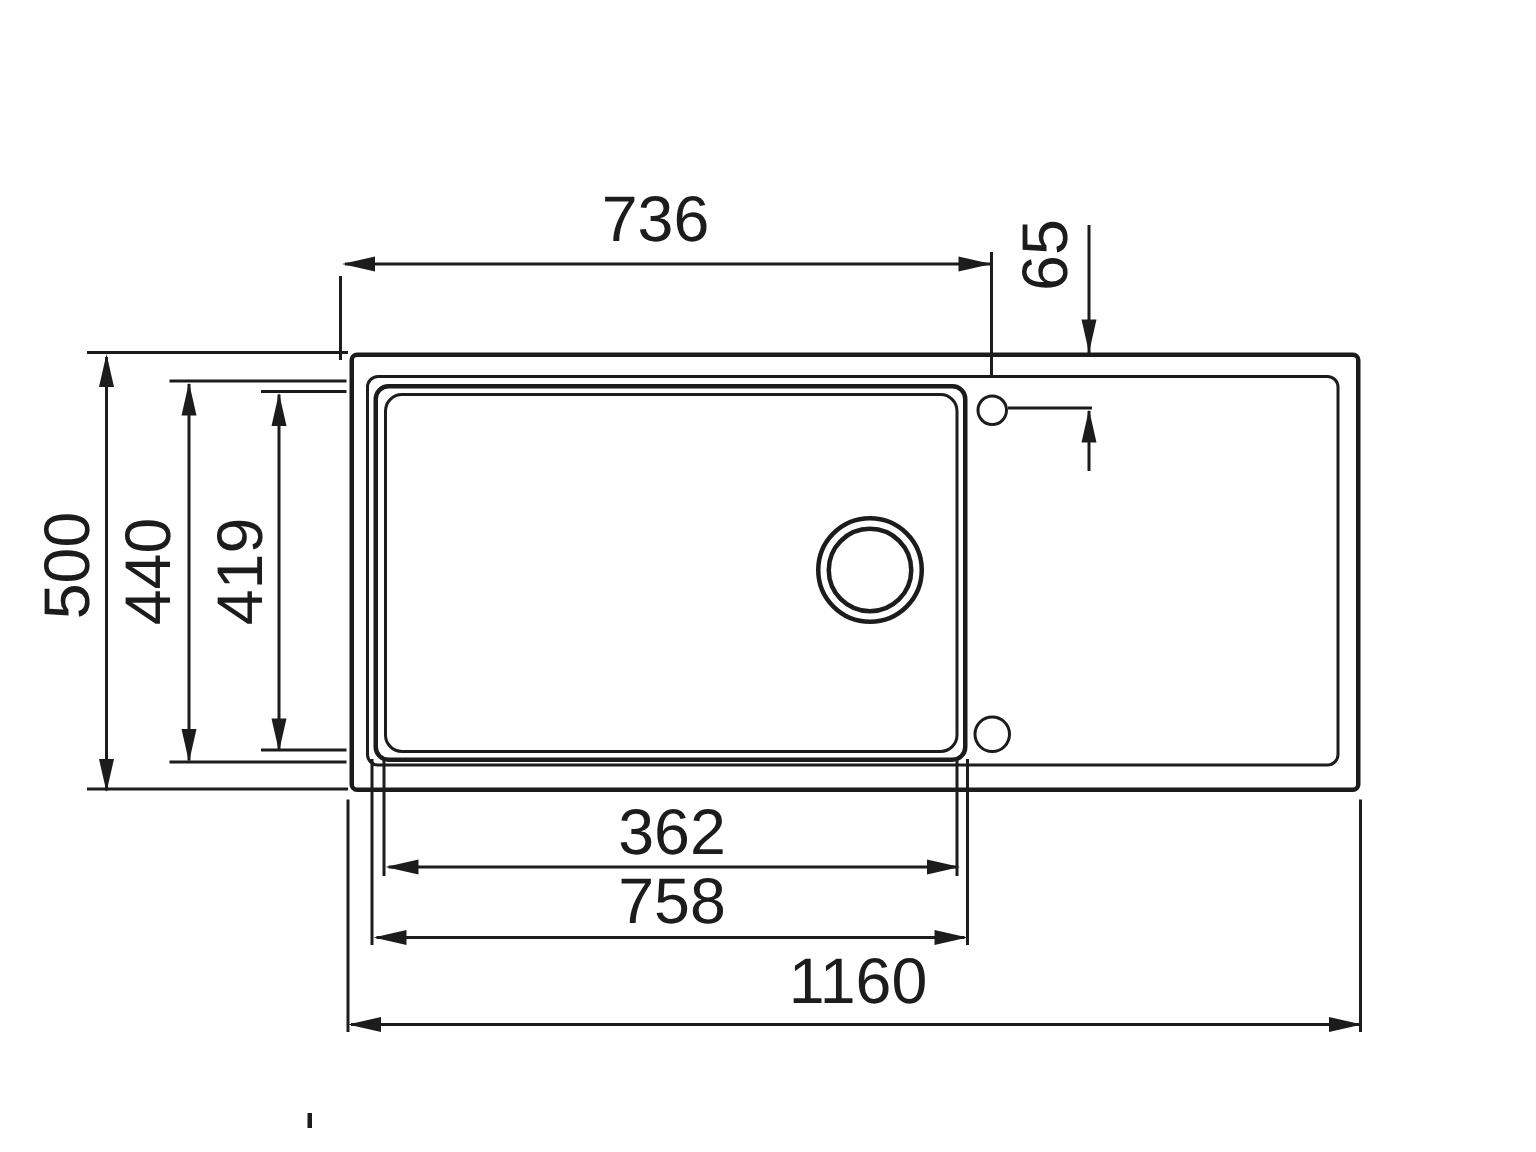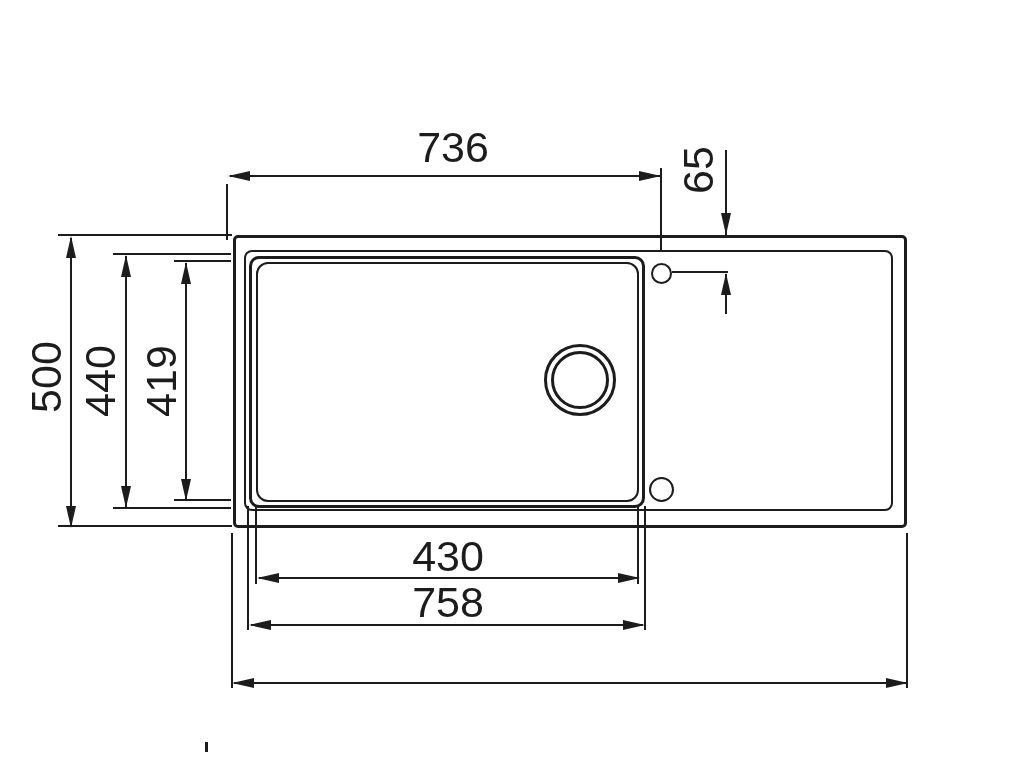--- a/index.html
+++ b/index.html
@@ -47,21 +47,21 @@
   <div class="shape circle" style="left:551px; top:351px; width:58px; height:58px; border-width:3px;"></div>
 
   <div class="shape circle" style="left:651px; top:263px; width:21px; height:21px; border-width:2px;"></div>
   <div class="shape circle" style="left:649px; top:477px; width:25px; height:25px; border-width:2px;"></div>
 
   <div class="h" style="left:230px; top:175px; width:430px;"></div>
   <div class="arr arr-l" style="left:228px; top:171px;"></div>
   <div class="arr arr-r" style="left:639px; top:171px;"></div>
   <div class="v" style="left:226px; top:184px; height:56px;"></div>
   <div class="v" style="left:660px; top:168px; height:82px;"></div>
-  <div class="dim-label" style="left:453px; top:147px;">736</div>
+  <div class="dim-label" style="left:437px; top:147px;">736</div>
 
   <div class="v" style="left:725px; top:150px; height:86px;"></div>
   <div class="arr arr-d" style="left:721px; top:213px;"></div>
   <div class="v" style="left:725px; top:274px; height:40px;"></div>
   <div class="arr arr-u" style="left:721px; top:273px;"></div>
   <div class="h" style="left:672px; top:271px; width:56px;"></div>
   <div class="dim-label rot" style="left:698px; top:170px;">65</div>
 
   <div class="v" style="left:70px; top:238px; height:289px;"></div>
   <div class="arr arr-u" style="left:66px; top:236px;"></div>
@@ -82,30 +82,31 @@
   <div class="arr arr-d" style="left:181px; top:479px;"></div>
   <div class="h" style="left:174px; top:260px; width:57px;"></div>
   <div class="h" style="left:174px; top:499px; width:57px;"></div>
   <div class="dim-label rot" style="left:161px; top:381px;">419</div>
 
   <div class="h" style="left:259px; top:577px; width:379px;"></div>
   <div class="arr arr-l" style="left:257px; top:573px;"></div>
   <div class="arr arr-r" style="left:618px; top:573px;"></div>
   <div class="v" style="left:255px; top:506px; height:78px;"></div>
   <div class="v" style="left:637px; top:506px; height:78px;"></div>
-  <div class="dim-label" style="left:448px; top:556px;">430</div>
+  <div class="dim-label" style="left:448px; top:556px;">362</div>
 
   <div class="h" style="left:251px; top:624px; width:392px;"></div>
   <div class="arr arr-l" style="left:249px; top:620px;"></div>
   <div class="arr arr-r" style="left:623px; top:620px;"></div>
   <div class="v" style="left:247px; top:506px; height:124px;"></div>
   <div class="v" style="left:644px; top:506px; height:124px;"></div>
   <div class="dim-label" style="left:448px; top:602px;">758</div>
 
   <div class="h" style="left:234px; top:682px; width:673px;"></div>
   <div class="arr arr-l" style="left:232px; top:678px;"></div>
   <div class="arr arr-r" style="left:886px; top:678px;"></div>
   <div class="v" style="left:231px; top:533px; height:155px;"></div>
   <div class="v" style="left:906px; top:533px; height:155px;"></div>
+  <div class="dim-label" style="left:572px; top:655px;">1160</div>
 
   <div class="v" style="left:205px; top:742px; height:10px; width:3px;"></div>
 
 </div>
 
 </body></html>

